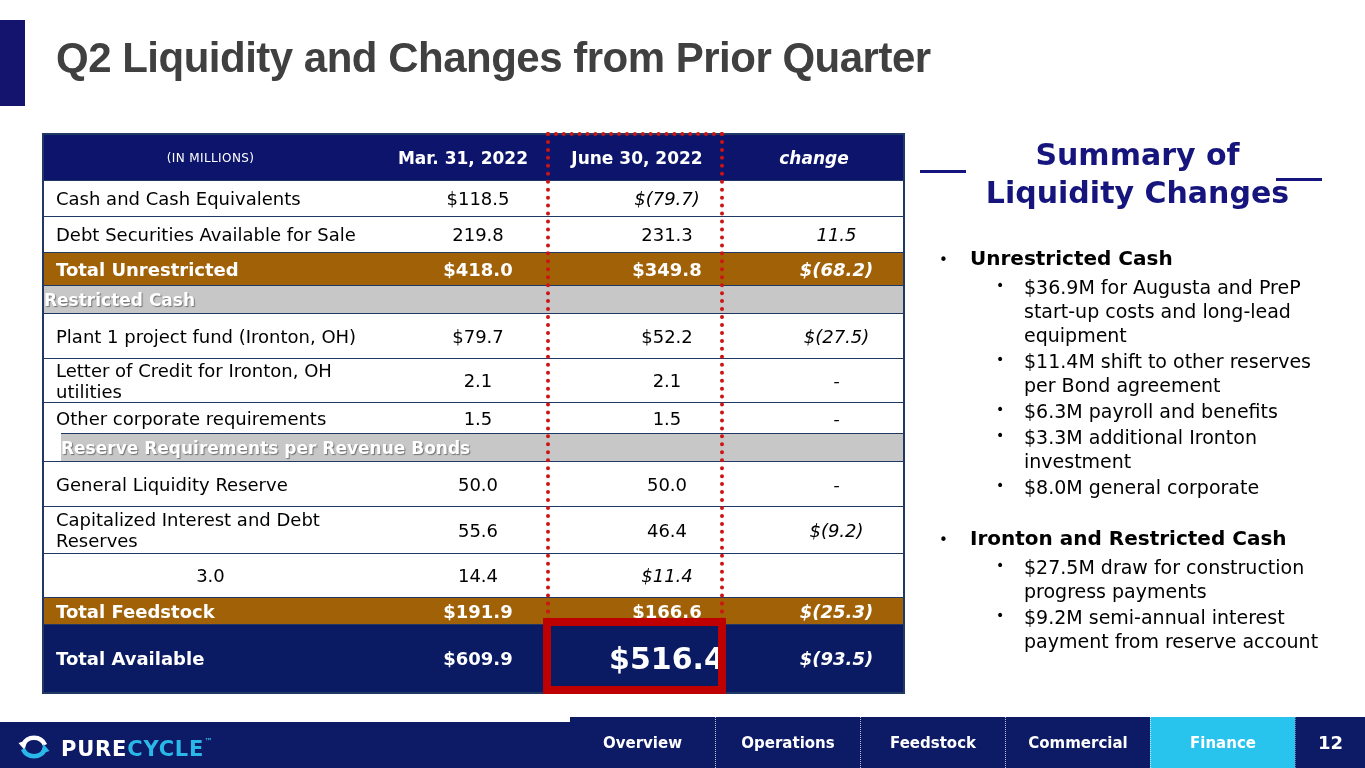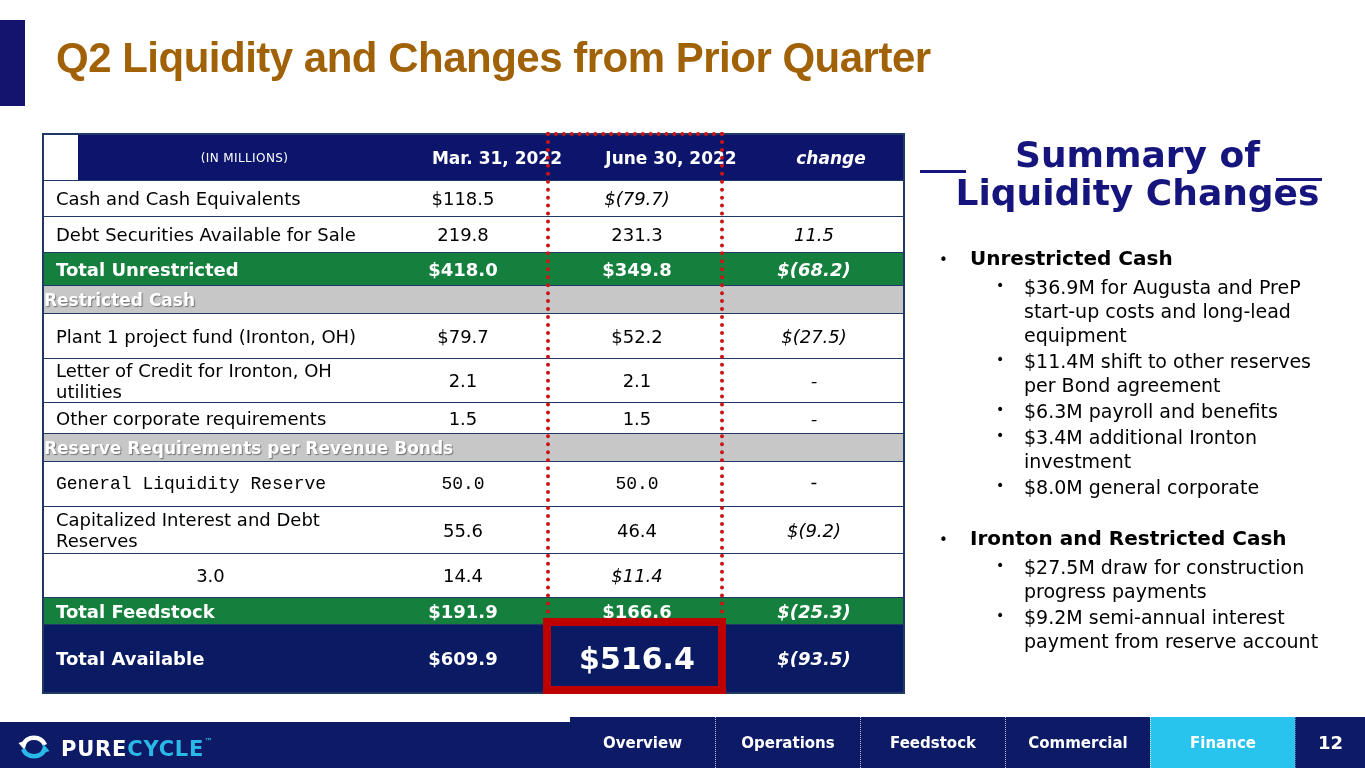--- a/index.html
+++ b/index.html
@@ -3,70 +3,70 @@
 <meta charset="utf-8">
 <style>
   html,body{margin:0;padding:0;background:#e8e8e8;}
   .slide{position:relative;width:1365px;height:768px;background:#ffffff;overflow:hidden;
          font-family:"DejaVu Sans","Liberation Sans",sans-serif;}
   *{box-sizing:border-box;}
 
   
   .accent-bar{position:absolute;left:0;top:20px;width:25px;height:86px;background:#14146e;}
   .title{position:absolute;left:56px;top:34px;font-family:"Liberation Sans",sans-serif;
-         font-size:42px;font-weight:bold;color:#a16207;letter-spacing:-0.5px;white-space:nowrap;}
+         font-size:42px;font-weight:bold;color:#404040;letter-spacing:-0.5px;white-space:nowrap;}
 
   
   .liq-table{position:absolute;left:42px;top:133px;width:863px;border:2px solid #1f3864;background:#fff;}
   .t-row{display:grid;grid-template-columns:333px 172px 176px 1fr;}
-  .t-row + .t-row{border-top:1px solid #1f3864;}
+  .t-row + .t-row{border-top:1px solid #1f3864;gap:15px;}
   .cell{display:flex;align-items:center;}
   .c-label{padding-left:12px;font-size:18px;color:#000;}
   .c-num{justify-content:center;font-size:18px;color:#000;}
   .c-change{justify-content:center;font-size:18px;font-style:italic;color:#000;}
 
-  .t-header{background:#0c156b;color:#fff;margin-left:34px;}
+  .t-header{background:#0c156b;color:#fff;}
   .t-header .cell{justify-content:center;font-weight:bold;font-size:17px;color:#fff;}
   .t-header .c-inmillions{font-size:12px;font-weight:normal;letter-spacing:.4px;}
   .t-header .c-change-h{font-style:italic;}
 
-  .r-total-cyan{background:#15803d;}
+  .r-total-cyan{background:#a16207;}
   .r-total-cyan .cell{color:#fff;font-weight:bold;}
   .r-section{background:#c7c7c7;}
   .r-section .cell{grid-column:1/5;color:#fff;font-weight:bold;font-size:17px;
                    text-shadow:1px 1px 1px rgba(110,110,110,.95);}
   .r-total-navy{background:#0a1a63;}
   .r-total-navy .cell{color:#fff;font-weight:bold;}
   .r-total-navy .c-jun{font-size:30px;}
 
   
   .t-row:nth-child(1){height:45px;}
   .t-row:nth-child(2){height:36px;}
   .t-row:nth-child(3){height:36px;}
   .t-row:nth-child(4){height:33px;}
   .t-row:nth-child(5){height:28px;}
   .t-row:nth-child(6){height:45px;}
   .t-row:nth-child(7){height:44px;}
   .t-row:nth-child(8){height:31px;}
-  .t-row:nth-child(9){height:28px;}
-  .t-row:nth-child(10){height:45px;font-family:Liberation Mono, monospace;}
+  .t-row:nth-child(9){height:28px;margin-left:17px;}
+  .t-row:nth-child(10){height:45px;}
   .t-row:nth-child(11){height:47px;}
   .t-row:nth-child(12){height:44px;}
   .t-row:nth-child(13){height:27px;}
   .t-row:nth-child(14){height:68px;}
 
   
   .dotted-box{position:absolute;left:546px;top:132px;width:178px;height:490px;
               border:4px dotted #cc1414;pointer-events:none;}
   .solid-box{position:absolute;left:543px;top:618px;width:183px;height:76px;
              border:8px solid #bf0000;pointer-events:none;}
 
   
   .summary-title{position:absolute;left:915px;top:136px;width:445px;text-align:center;
-                 font-size:36px;line-height:38px;font-weight:bold;color:#15157d;}
+                 font-size:30px;line-height:38px;font-weight:bold;color:#15157d;}
   .dash{position:absolute;width:46px;height:0;border-top:3px solid #15157d;}
   .dash-left{left:920px;top:170px;}
   .dash-right{left:1276px;top:178px;}
 
   .summary-groups{position:absolute;left:932px;top:246px;width:430px;color:#000;}
   .group{margin-bottom:27px;}
   .group-head{display:flex;align-items:baseline;font-size:20px;font-weight:bold;margin-bottom:5px;}
   .group-head .b1{width:38px;font-size:15px;font-weight:normal;padding-left:7px;}
   .sub{display:flex;margin:0 0 2px 64px;}
   .sub .b2{width:28px;font-size:14px;padding-top:2px;}
@@ -199,21 +199,21 @@
         <div class="sub">
           <span class="b2">•</span>
           <span class="txt">$11.4M shift to other reserves per Bond agreement</span>
         </div>
         <div class="sub">
           <span class="b2">•</span>
           <span class="txt">$6.3M payroll and benefits</span>
         </div>
         <div class="sub">
           <span class="b2">•</span>
-          <span class="txt">$3.4M additional Ironton investment</span>
+          <span class="txt">$3.3M additional Ironton investment</span>
         </div>
         <div class="sub">
           <span class="b2">•</span>
           <span class="txt">$8.0M general corporate</span>
         </div>
       </div>
       <div class="group">
         <div class="group-head">
           <span class="b1">•</span>
           <span>Ironton and Restricted Cash</span>

